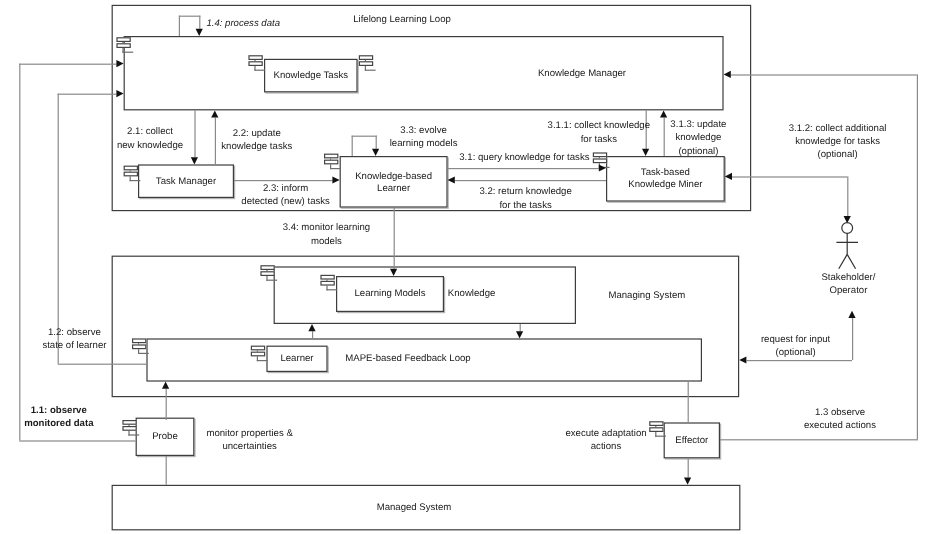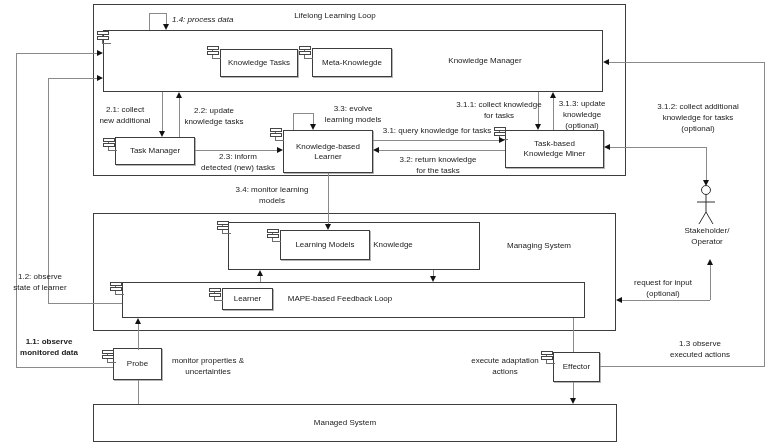--- a/index.html
+++ b/index.html
@@ -34,23 +34,20 @@
   <div class="bx cont" style="left:93px;top:4px;width:533px;height:172px;"></div>
   <div class="bx cont" style="left:103px;top:30px;width:500px;height:62px;"></div>
   <div class="bx cont" style="left:93px;top:213px;width:523px;height:118px;"></div>
   <div class="bx cont" style="left:228px;top:222px;width:252px;height:48px;"></div>
   <div class="bx cont" style="left:122px;top:282px;width:463px;height:36px;"></div>
   <div class="bx cont" style="left:93px;top:404px;width:524px;height:38px;"></div>
 
   <div class="bx comp" style="left:220px;top:49px;width:78px;height:28px;">
     <span>Knowledge Tasks</span>
     </div>
-  <div class="bx comp" style="left:312px;top:48px;width:80px;height:29px;">
-    <span>Meta-Knowlegde</span>
-    </div>
   <div class="bx comp" style="left:115px;top:137px;width:80px;height:28px;">
     <span>Task Manager</span>
     </div>
   <div class="bx comp" style="left:283px;top:130px;width:90px;height:43px;">
     <span>Knowledge-based</span>
     <span>Learner</span>
     </div>
   <div class="bx comp" style="left:505px;top:130px;width:99px;height:38px;">
     <span>Task-based</span>
     <span>Knowledge Miner</span>
@@ -205,27 +202,27 @@
   <div class="arr up" style="left:135px;top:318px;"></div>
   <div class="arr down" style="left:570px;top:398px;"></div>
 
   <div class="lb la" style="left:172px;top:14px;">
     <span>1.4: process data</span>
     </div>
   <div class="lb" style="left:9px;top:336px;width:80px;font-weight:bold;">
     <span>1.1: observe</span>
       <span>monitored data</span>
     </div>
-  <div class="lb" style="left:0;top:271px;width:80px;">
+  <div class="lb" style="left:22px;top:271px;width:80px;">
     <span>1.2: observe</span>
       <span>state of learner</span>
     </div>
   <div class="lb" style="left:85px;top:104px;width:80px;">
     <span>2.1: collect</span>
-      <span>new additional</span>
+      <span>new knowledge</span>
     </div>
   <div class="lb" style="left:174px;top:105px;width:80px;">
     <span>2.2: update</span>
       <span>knowledge tasks</span>
     </div>
   <div class="lb" style="left:196px;top:151px;width:84px;">
     <span>2.3: inform</span>
       <span>detected (new) tasks</span>
     </div>
   <div class="lb" style="left:313px;top:103px;width:80px;">

